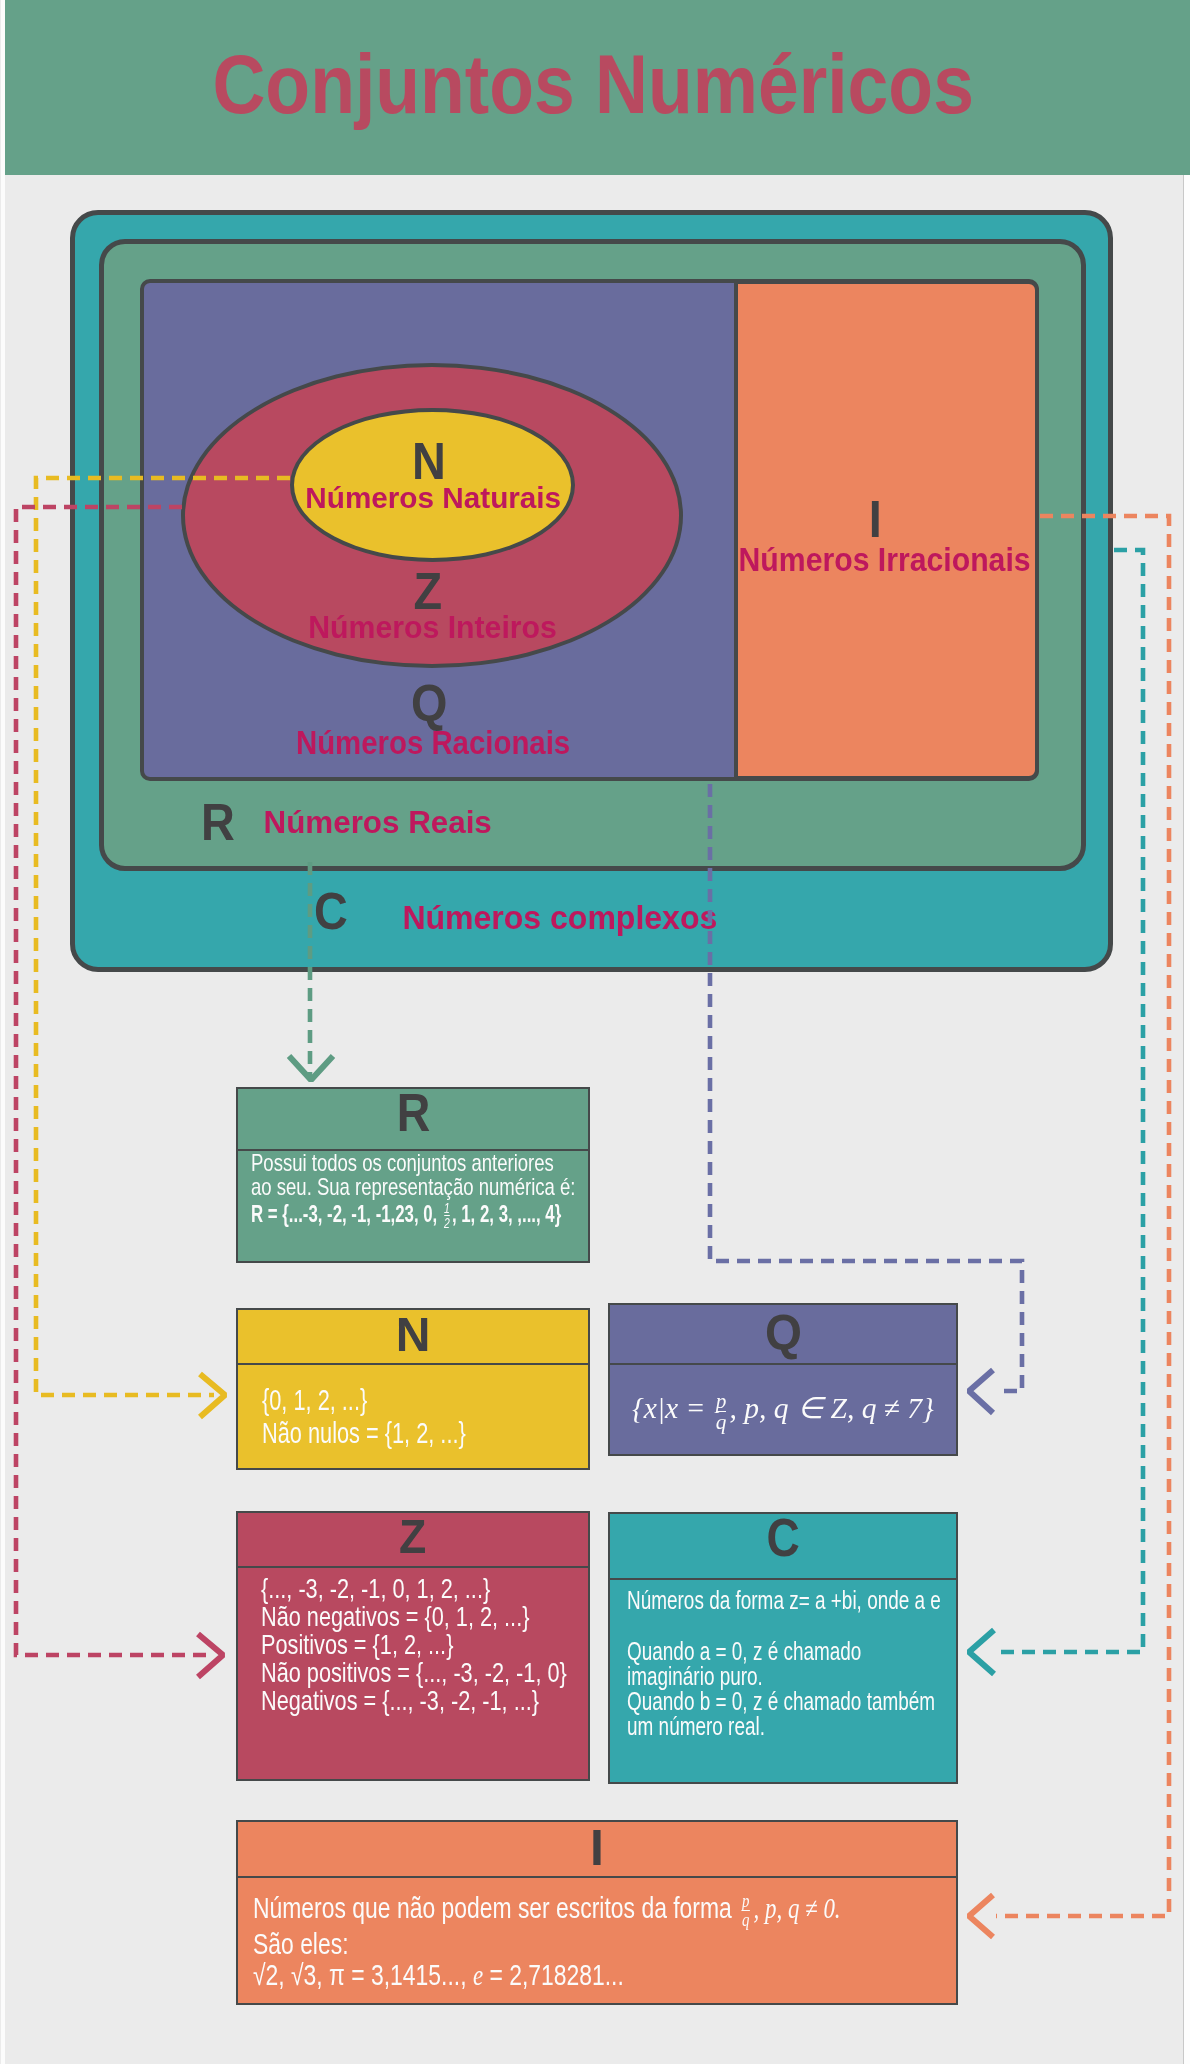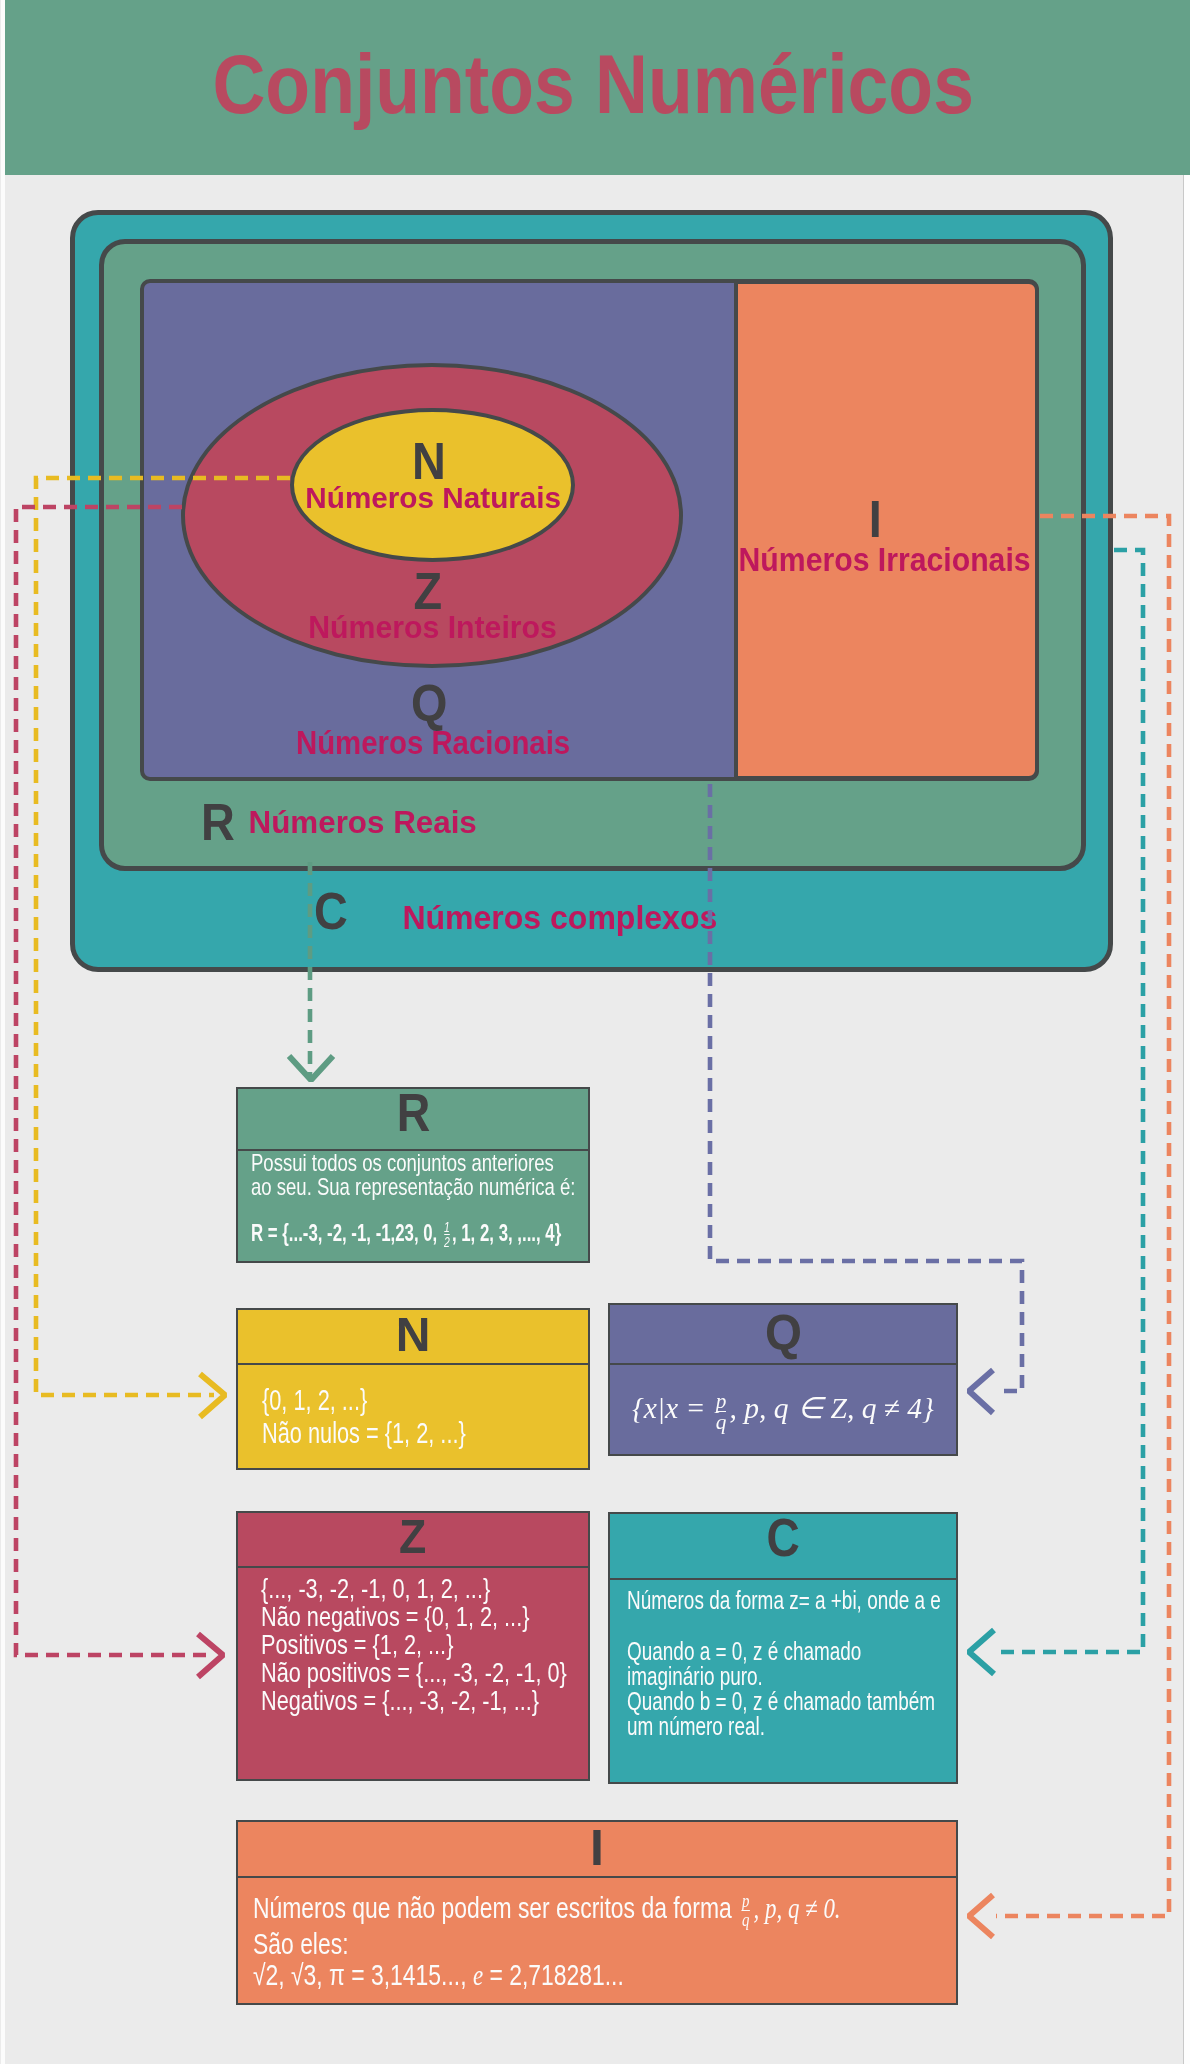--- a/index.html
+++ b/index.html
@@ -70,48 +70,48 @@
     <div class="vsym" style="left:0;top:565px;width:856px;font-size:52px;"><span>Z</span></div>
     <div class="vlbl" style="left:0;top:612px;width:865px;font-size:31.5px;--sx:0.96;"><span class="sq">Números Inteiros</span></div>
 
     <div class="vsym" style="left:0;top:677px;width:858px;font-size:52px;"><span>Q</span></div>
     <div class="vlbl" style="left:0;top:726px;width:866px;font-size:33px;--sx:0.89;"><span class="sq">Números Racionais</span></div>
 
     <div class="vsym" style="left:723px;top:493px;width:304px;font-size:52px;"><span>I</span></div>
     <div class="vlbl" style="left:722px;top:543px;width:326px;font-size:33px;--sx:0.915;"><span class="sq">Números Irracionais</span></div>
 
     <div class="vsym" style="left:199px;top:796px;width:40px;font-size:52px;text-align:left;"><span>R</span></div>
-    <div class="vlbl" style="left:248px;top:807px;width:360px;font-size:31.5px;text-align:left;--sx:0.995;"><span class="sq">Números Reais</span></div>
+    <div class="vlbl" style="left:263px;top:807px;width:360px;font-size:31.5px;text-align:left;--sx:0.995;"><span class="sq">Números Reais</span></div>
 
     <div class="vsym" style="left:312px;top:885px;width:40px;font-size:52px;text-align:left;"><span>C</span></div>
     <div class="vlbl" style="left:360px;top:902px;width:400px;font-size:32.5px;text-align:center;--sx:0.985;"><span class="sq">Números complexos</span></div>
   </div>
   <div class="cards">
 
     <div class="card" style="left:236px;top:1087px;width:354px;height:176px;background:#65a189;">
       <div class="hd" style="height:62px;line-height:62px;font-size:54px;--sx:0.86;--dy:-8px;"><span>R</span></div>
       <div class="bd" style="top:62px;padding:0 0 0 13px;font-size:24px;--sx:0.772;">
         <div style="height:24px;line-height:24px;padding-top:97px;margin-top:-97px;"><span class="sql">Possui todos os conjuntos anteriores</span></div>
         <div style="height:24px;line-height:24px;"><span class="sql">ao seu. Sua representação numérica é:</span></div>
-        <div class="frm" style="height:30px;line-height:30px;font-weight:700;margin-top:19px;--sx:0.70;"><span class="sql"><span>R = {...-3, -2, -1, -1,23, 0, </span><span class="frac"><b>1</b><i>2</i></span><span>, 1, 2, 3, ,..., 4}</span></span></div>
+        <div class="frm" style="height:30px;line-height:30px;font-weight:700;--sx:0.70;"><span class="sql"><span>R = {...-3, -2, -1, -1,23, 0, </span><span class="frac"><b>1</b><i>2</i></span><span>, 1, 2, 3, ,..., 4}</span></span></div>
       </div>
     </div>
 
     <div class="card" style="left:236px;top:1308px;width:354px;height:162px;background:#eac12c;">
       <div class="hd" style="height:55px;line-height:55px;font-size:48px;--sx:1.0;--dy:-3px;"><span>N</span></div>
       <div class="bd" style="top:55px;padding:19px 0 0 24px;font-size:29px;line-height:33px;--sx:0.75;">
         <div><span class="sql">{0, 1, 2, ...}</span></div>
         <div><span class="sql">Não nulos = {1, 2, ...}</span></div>
       </div>
     </div>
 
     <div class="card" style="left:608px;top:1303px;width:350px;height:153px;background:#696c9d;">
       <div class="hd" style="height:60px;line-height:60px;font-size:50px;--sx:0.95;--dy:-2px;"><span>Q</span></div>
       <div class="bd mathy" style="top:60px;height:90px;line-height:86px;text-align:center;font-size:29.5px;">
-        <span>{x|x = </span><span class="frac big"><b>p</b><i>q</i></span><span>, p, q</span><span style="display:inline-block;width:9px"></span><span>∈ Z, q ≠ 4}</span>
+        <span>{x|x = </span><span class="frac big"><b>p</b><i>q</i></span><span>, p, q</span><span style="display:inline-block;width:9px"></span><span>∈ Z, q ≠ 7}</span>
       </div>
     </div>
 
     <div class="card" style="left:236px;top:1511px;width:354px;height:270px;background:#b84960;">
       <div class="hd" style="height:55px;line-height:55px;font-size:48px;--sx:0.93;--dy:-4px;"><span>Z</span></div>
       <div class="bd" style="top:62px;padding:0 0 0 23px;font-size:28px;line-height:28px;--sx:0.775;">
         <div><span class="sql">{..., -3, -2, -1, 0, 1, 2, ...}</span></div>
         <div><span class="sql">Não negativos = {0, 1, 2, ...}</span></div>
         <div><span class="sql">Positivos = {1, 2, ...}</span></div>
         <div><span class="sql">Não positivos = {..., -3, -2, -1, 0}</span></div>

